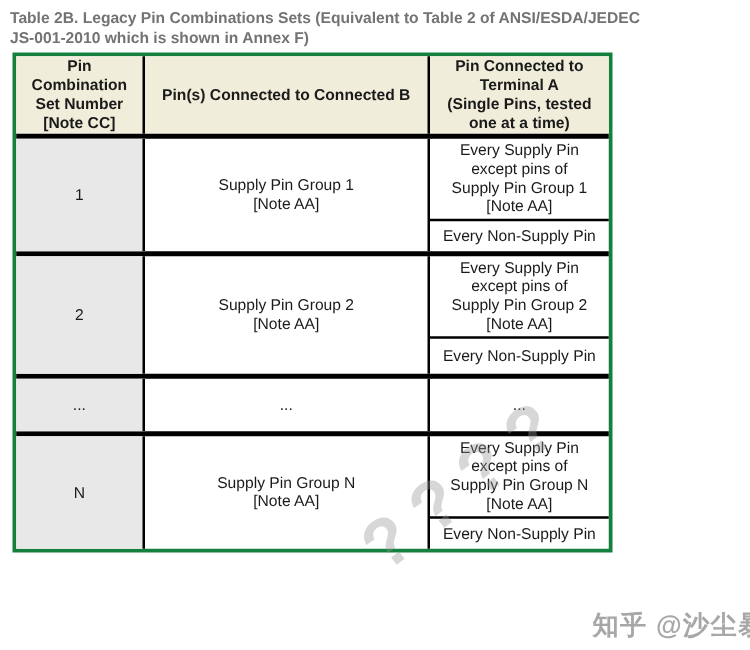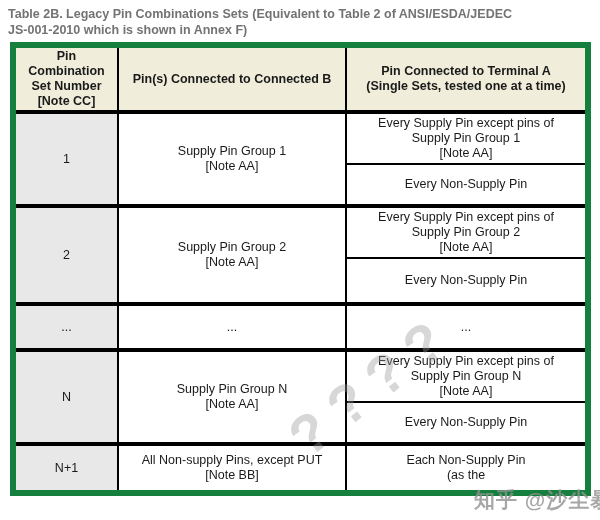--- a/index.html
+++ b/index.html
@@ -20,22 +20,22 @@
     font-size: 12.5px;
     font-weight: bold;
     line-height: 16px;
     white-space: pre-line;
     color: #737373;
   }
   .tbl {
     position: absolute;
     left: 10px;
     top: 42px;
-    width: 581px;
-    border: 6px solid #15803d;
+    width: 480px;
+    border: 3px solid #15803d;
     box-sizing: border-box;
     background: #fff;
   }
   .row { display: flex; border-top: 4px solid #000; box-sizing: border-box; }
   .row.header { border-top: none; background: #f0edda; font-weight: bold; }
   .h-header { height: 62px; }
   .h94 { height: 94px; }
   .h98 { height: 98px; }
   .h46 { height: 46px; }
   .h48 { height: 48px; }
@@ -100,21 +100,21 @@
 
   <div class="tbl">
 
     <div class="row header h-header">
       <div class="cell c1">Pin
 Combination
 Set Number
 [Note CC]</div>
       <div class="cell c2">Pin(s) Connected to Connected B</div>
       <div class="cell c3">Pin Connected to Terminal A
-(Single Sets, tested one at a time)</div>
+(Single Pins, tested one at a time)</div>
     </div>
 
     <div class="row h94">
       <div class="cell c1">1</div>
       <div class="cell c2">Supply Pin Group 1
 [Note AA]</div>
       <div class="cell c3 split">
         <div class="sub">Every Supply Pin except pins of
 Supply Pin Group 1
 [Note AA]</div>
@@ -145,26 +145,19 @@
       <div class="cell c2">Supply Pin Group N
 [Note AA]</div>
       <div class="cell c3 split">
         <div class="sub">Every Supply Pin except pins of
 Supply Pin Group N
 [Note AA]</div>
         <div class="sub">Every Non-Supply Pin</div>
       </div>
     </div>
 
-    <div class="row h48">
-      <div class="cell c1">N+1</div>
-      <div class="cell c2">All Non-supply Pins, except PUT
-[Note BB]</div>
-      <div class="cell c3">Each Non-Supply Pin
-(as the</div>
-    </div>
 
   </div>
 
   <div class="wm-q">????</div>
   <div class="wm-credit">知乎 @沙尘暴</div>
 
 </div>
 
 </body></html>

